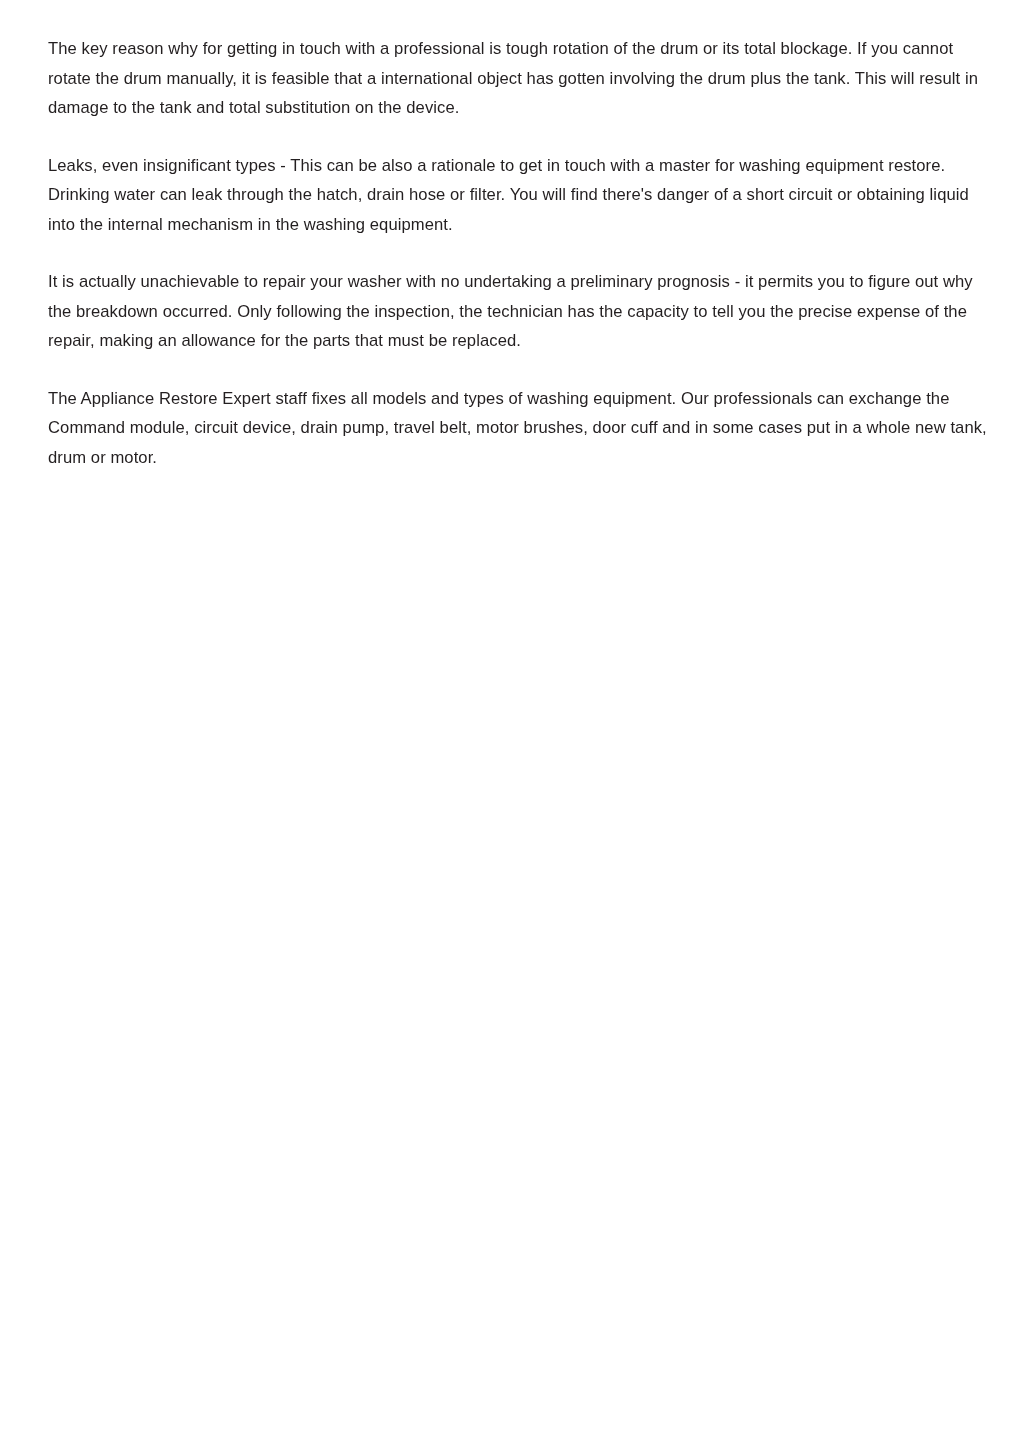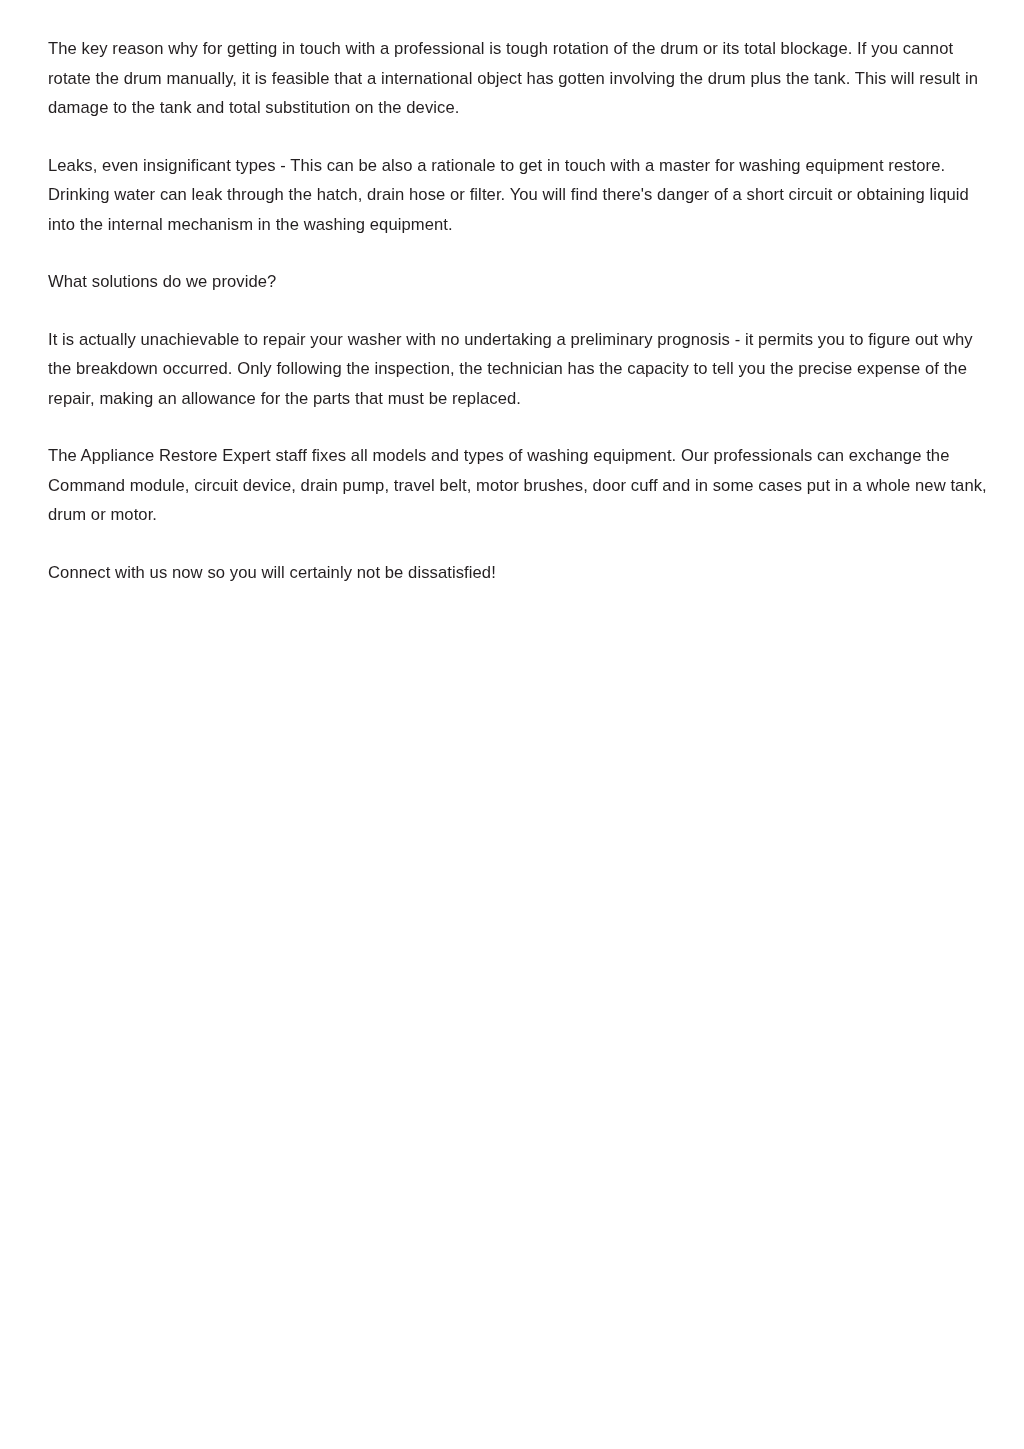--- a/index.html
+++ b/index.html
@@ -37,18 +37,16 @@
     margin-bottom: 0;
   }
 </style>
 </head>
 <body>
 
 <div class="page">
   <div class="doc-body">
     <p class="para">The key reason why for getting in touch with a professional is tough rotation of the drum or its total blockage. If you cannot rotate the drum manually, it is feasible that a international object has gotten involving the drum plus the tank. This will result in damage to the tank and total substitution on the device.</p>
     <p class="para">Leaks, even insignificant types - This can be also a rationale to get in touch with a master for washing equipment restore. Drinking water can leak through the hatch, drain hose or filter. You will find there's danger of a short circuit or obtaining liquid into the internal mechanism in the washing equipment.</p>
-    <p class="para">What solutions do we provide?</p>
     <p class="para">It is actually unachievable to repair your washer with no undertaking a preliminary prognosis - it permits you to figure out why the breakdown occurred. Only following the inspection, the technician has the capacity to tell you the precise expense of the repair, making an allowance for the parts that must be replaced.</p>
     <p class="para">The Appliance Restore Expert staff fixes all models and types of washing equipment. Our professionals can exchange the Command module, circuit device, drain pump, travel belt, motor brushes, door cuff and in some cases put in a whole new tank, drum or motor.</p>
-    <p class="para">Connect with us now so you will certainly not be dissatisfied!</p>
   </div>
 </div>
 
 </body></html>

